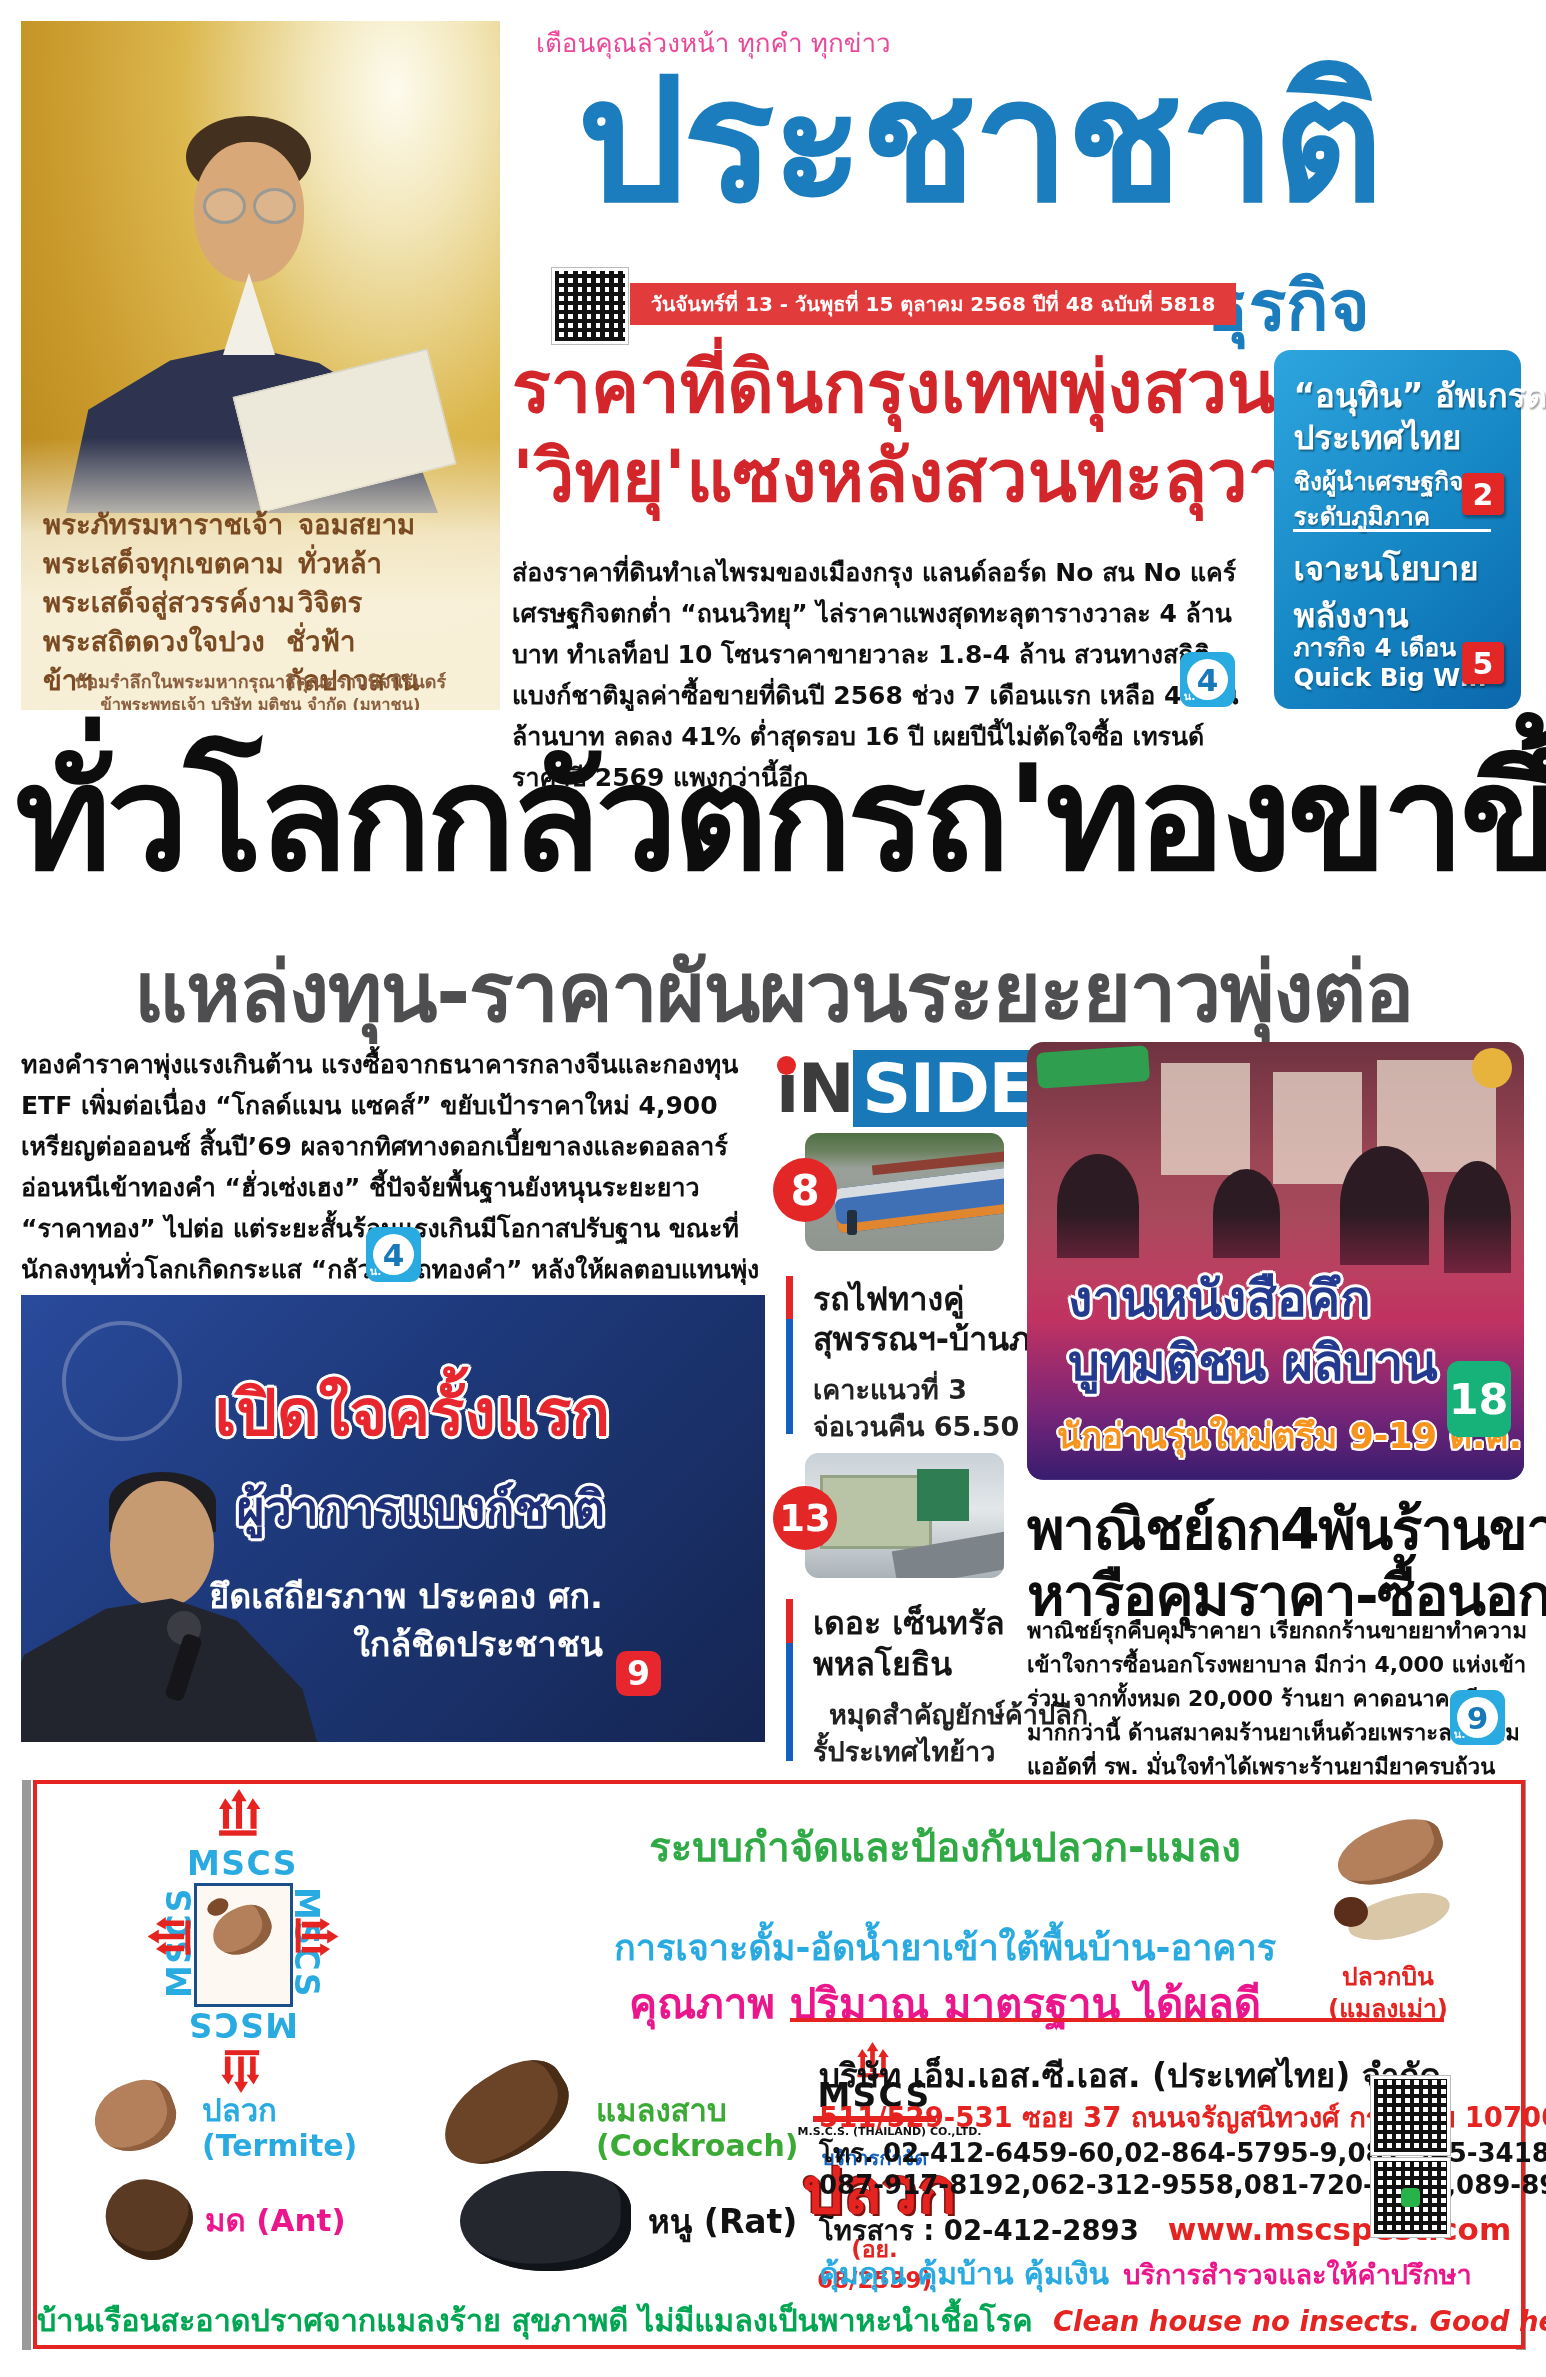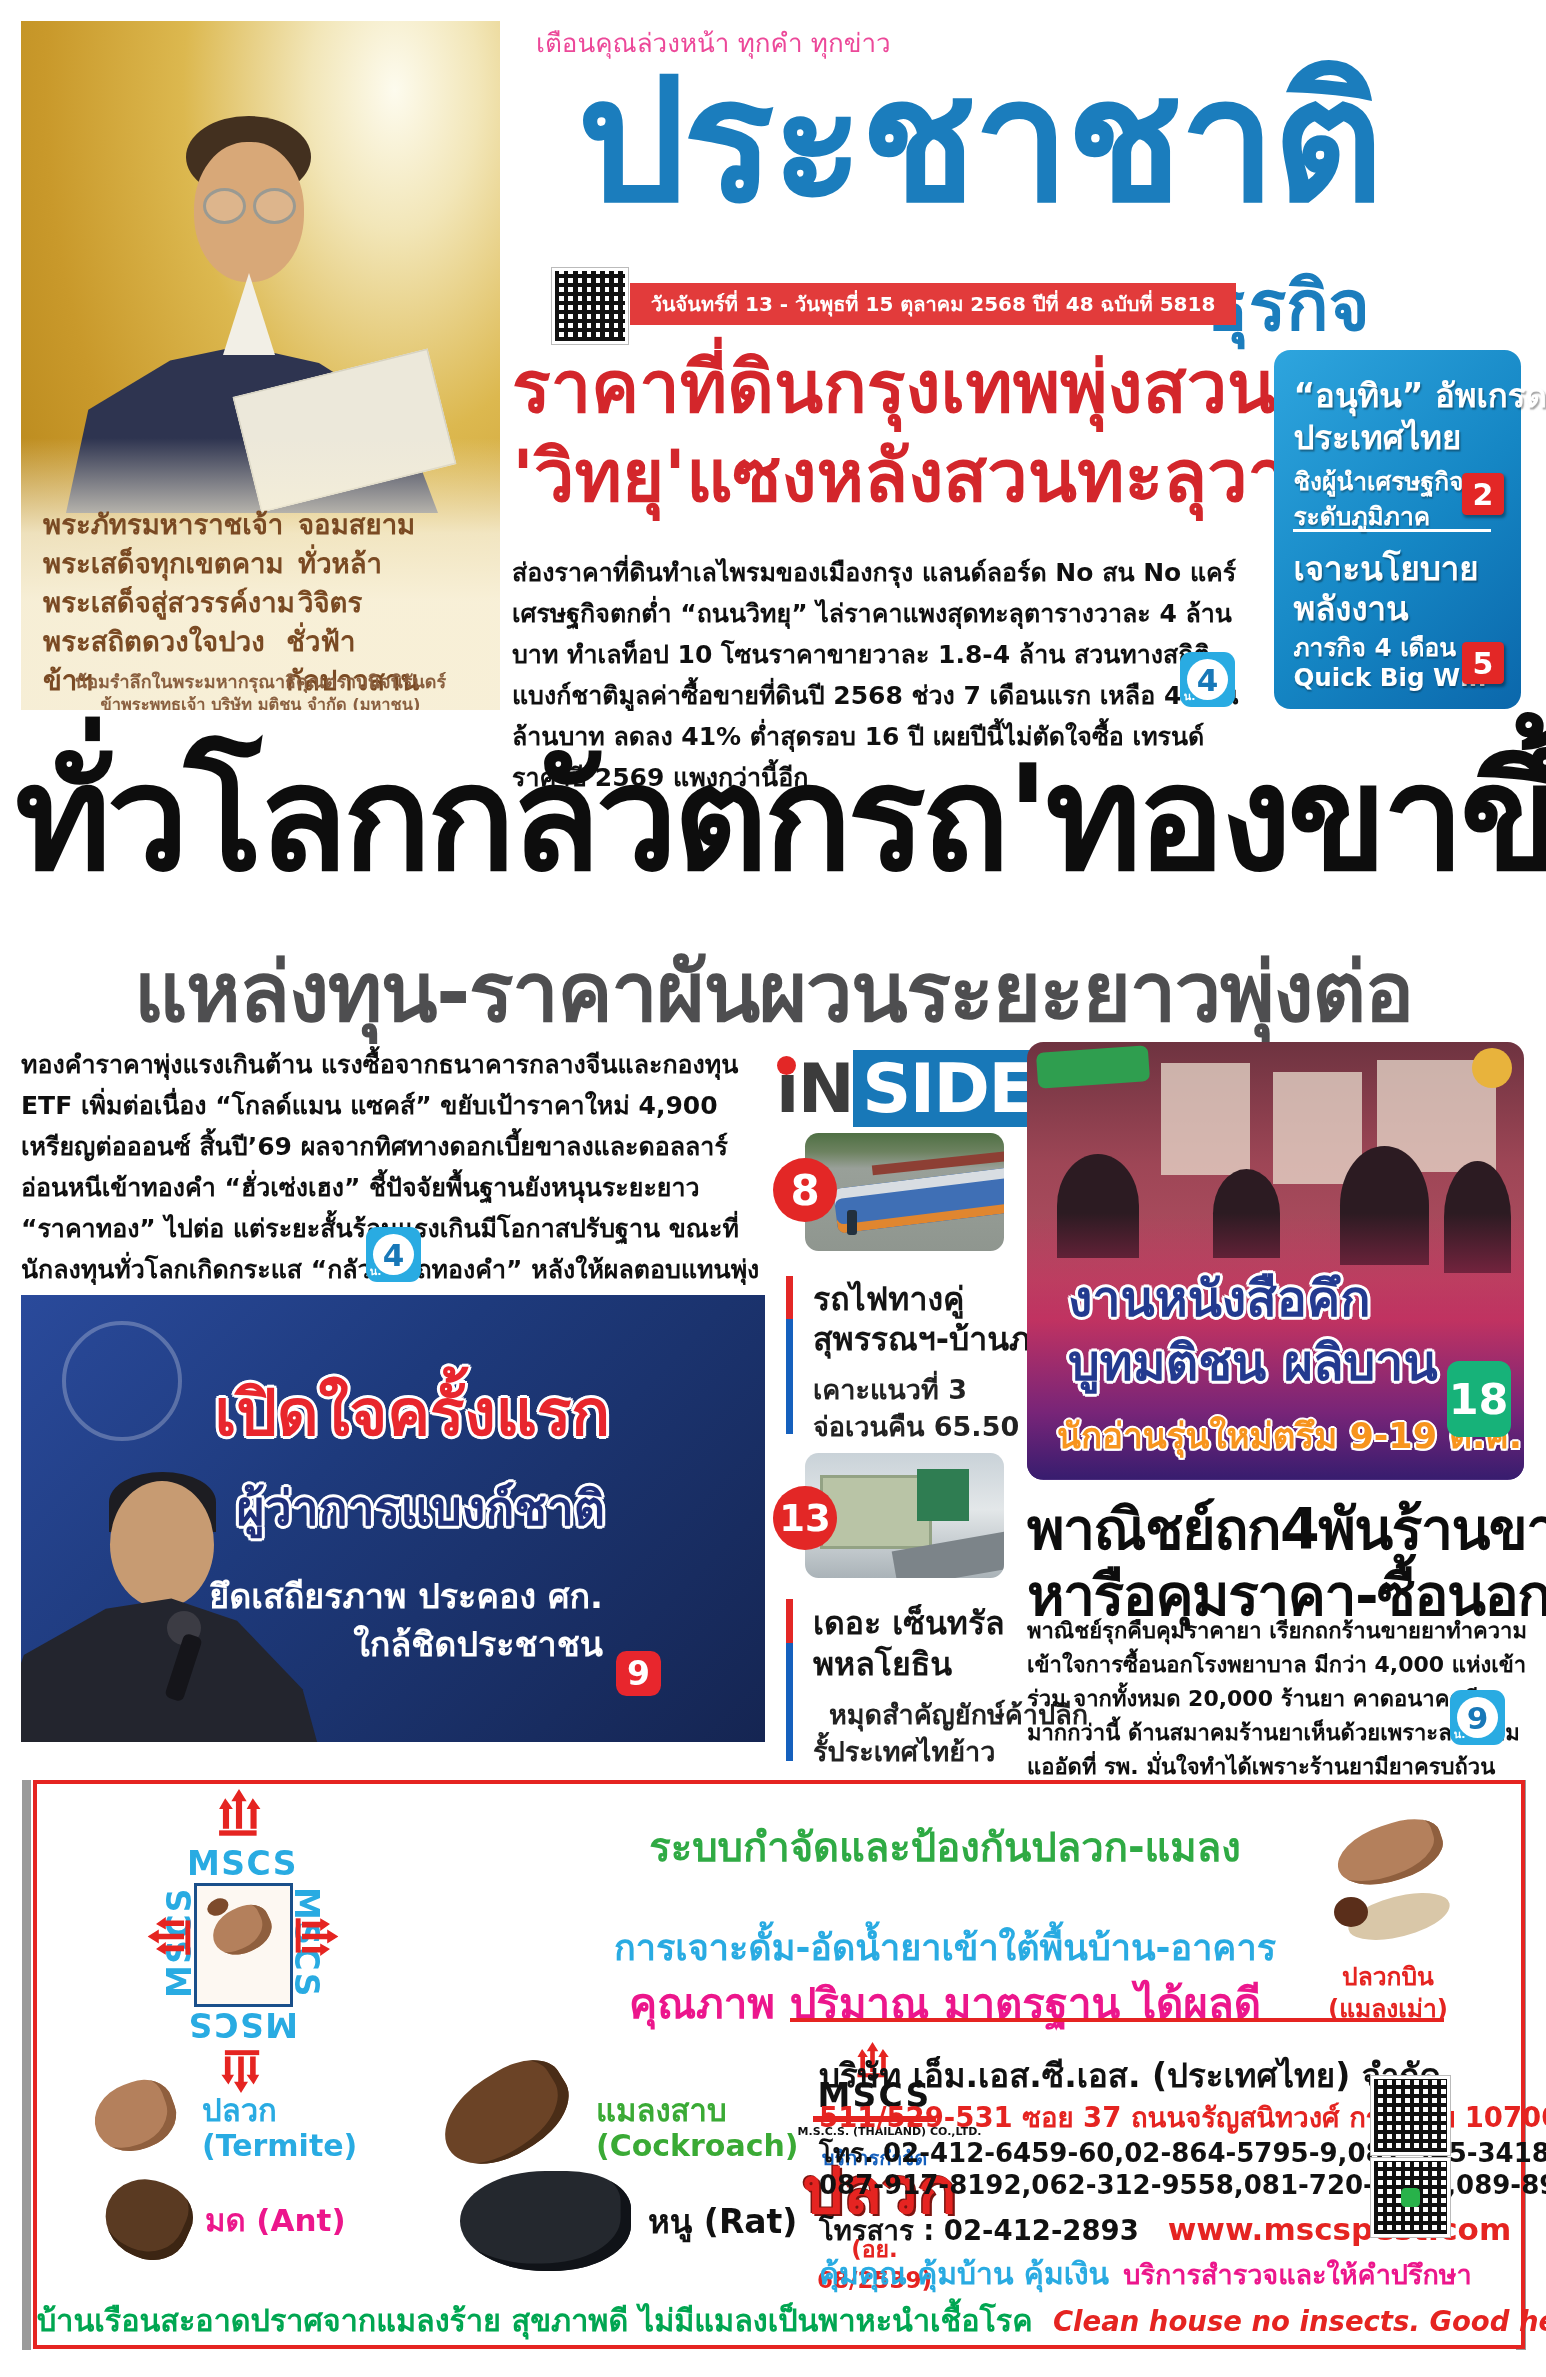--- a/index.html
+++ b/index.html
@@ -206,21 +206,21 @@
   </div>
 
   <div id="sidebar" class="abs">
     <div class="abs sb-t" style="top:19.4px;">“อนุทิน” อัพเกรด</div>
     <div class="abs sb-t" style="top:61px;">ประเทศไทย</div>
     <div class="abs sb-s" style="top:112px;">ชิงผู้นำเศรษฐกิจ</div>
     <div class="abs sb-s" style="top:147px;">ระดับภูมิภาค</div>
     <div class="abs sqbadge" style="left:188px;top:123px;">2</div>
     <div class="abs sb-div"></div>
     <div class="abs sb-t" style="top:192px;">เจาะนโยบาย</div>
-    <div class="abs sb-t" style="top:232px;">พลังงาน</div>
+    <div class="abs sb-t" style="top:239px;">พลังงาน</div>
     <div class="abs sb-s" style="top:278px;">ภารกิจ 4 เดือน</div>
     <div class="abs sb-s" style="top:313px;">Quick Big Win</div>
     <div class="abs sqbadge" style="left:188px;top:292px;">5</div>
   </div>
 
   <div class="abs main-head">ทั่วโลกกลัวตกรถ'ทองขาขึ้น'</div>
   <div class="abs sub-head">แหล่งทุน-ราคาผันผวนระยะยาวพุ่งต่อ</div>
   <div class="abs gold-body">ทองคำราคาพุ่งแรงเกินต้าน แรงซื้อจากธนาคารกลางจีนและกองทุน ETF เพิ่มต่อเนื่อง “โกลด์แมน แซคส์” ขยับเป้าราคาใหม่ 4,900 เหรียญต่อออนซ์ สิ้นปี’69 ผลจากทิศทางดอกเบี้ยขาลงและดอลลาร์อ่อนหนีเข้าทองคำ “ฮั่วเซ่งเฮง” ชี้ปัจจัยพื้นฐานยังหนุนระยะยาว “ราคาทอง” ไปต่อ แต่ระยะสั้นร้อนแรงเกินมีโอกาสปรับฐาน ขณะที่นักลงทุนทั่วโลกเกิดกระแส “กลัวตกรถทองคำ” หลังให้ผลตอบแทนพุ่งสูงสุดรอบ 46 ปี นักลงทุนหน้าใหม่เกิดเพียบ “แม่ทองสุก” มองทองระยะยาวยังเป็นขาขึ้น เป้าหมายสิ้นปีนี้ 4,300 ดอลลาร์ ทองแท่ง 65,000 บาท “อินเตอร์โกลด์” ชี้ทองคำ All Time High เตือนจับตาฟองสบู่เสี่ยงปรับฐานแรงระยะสั้น</div>
   <div class="abs pbadge" style="left:366px;top:1227px;">
     <span class="circ">4</span>

